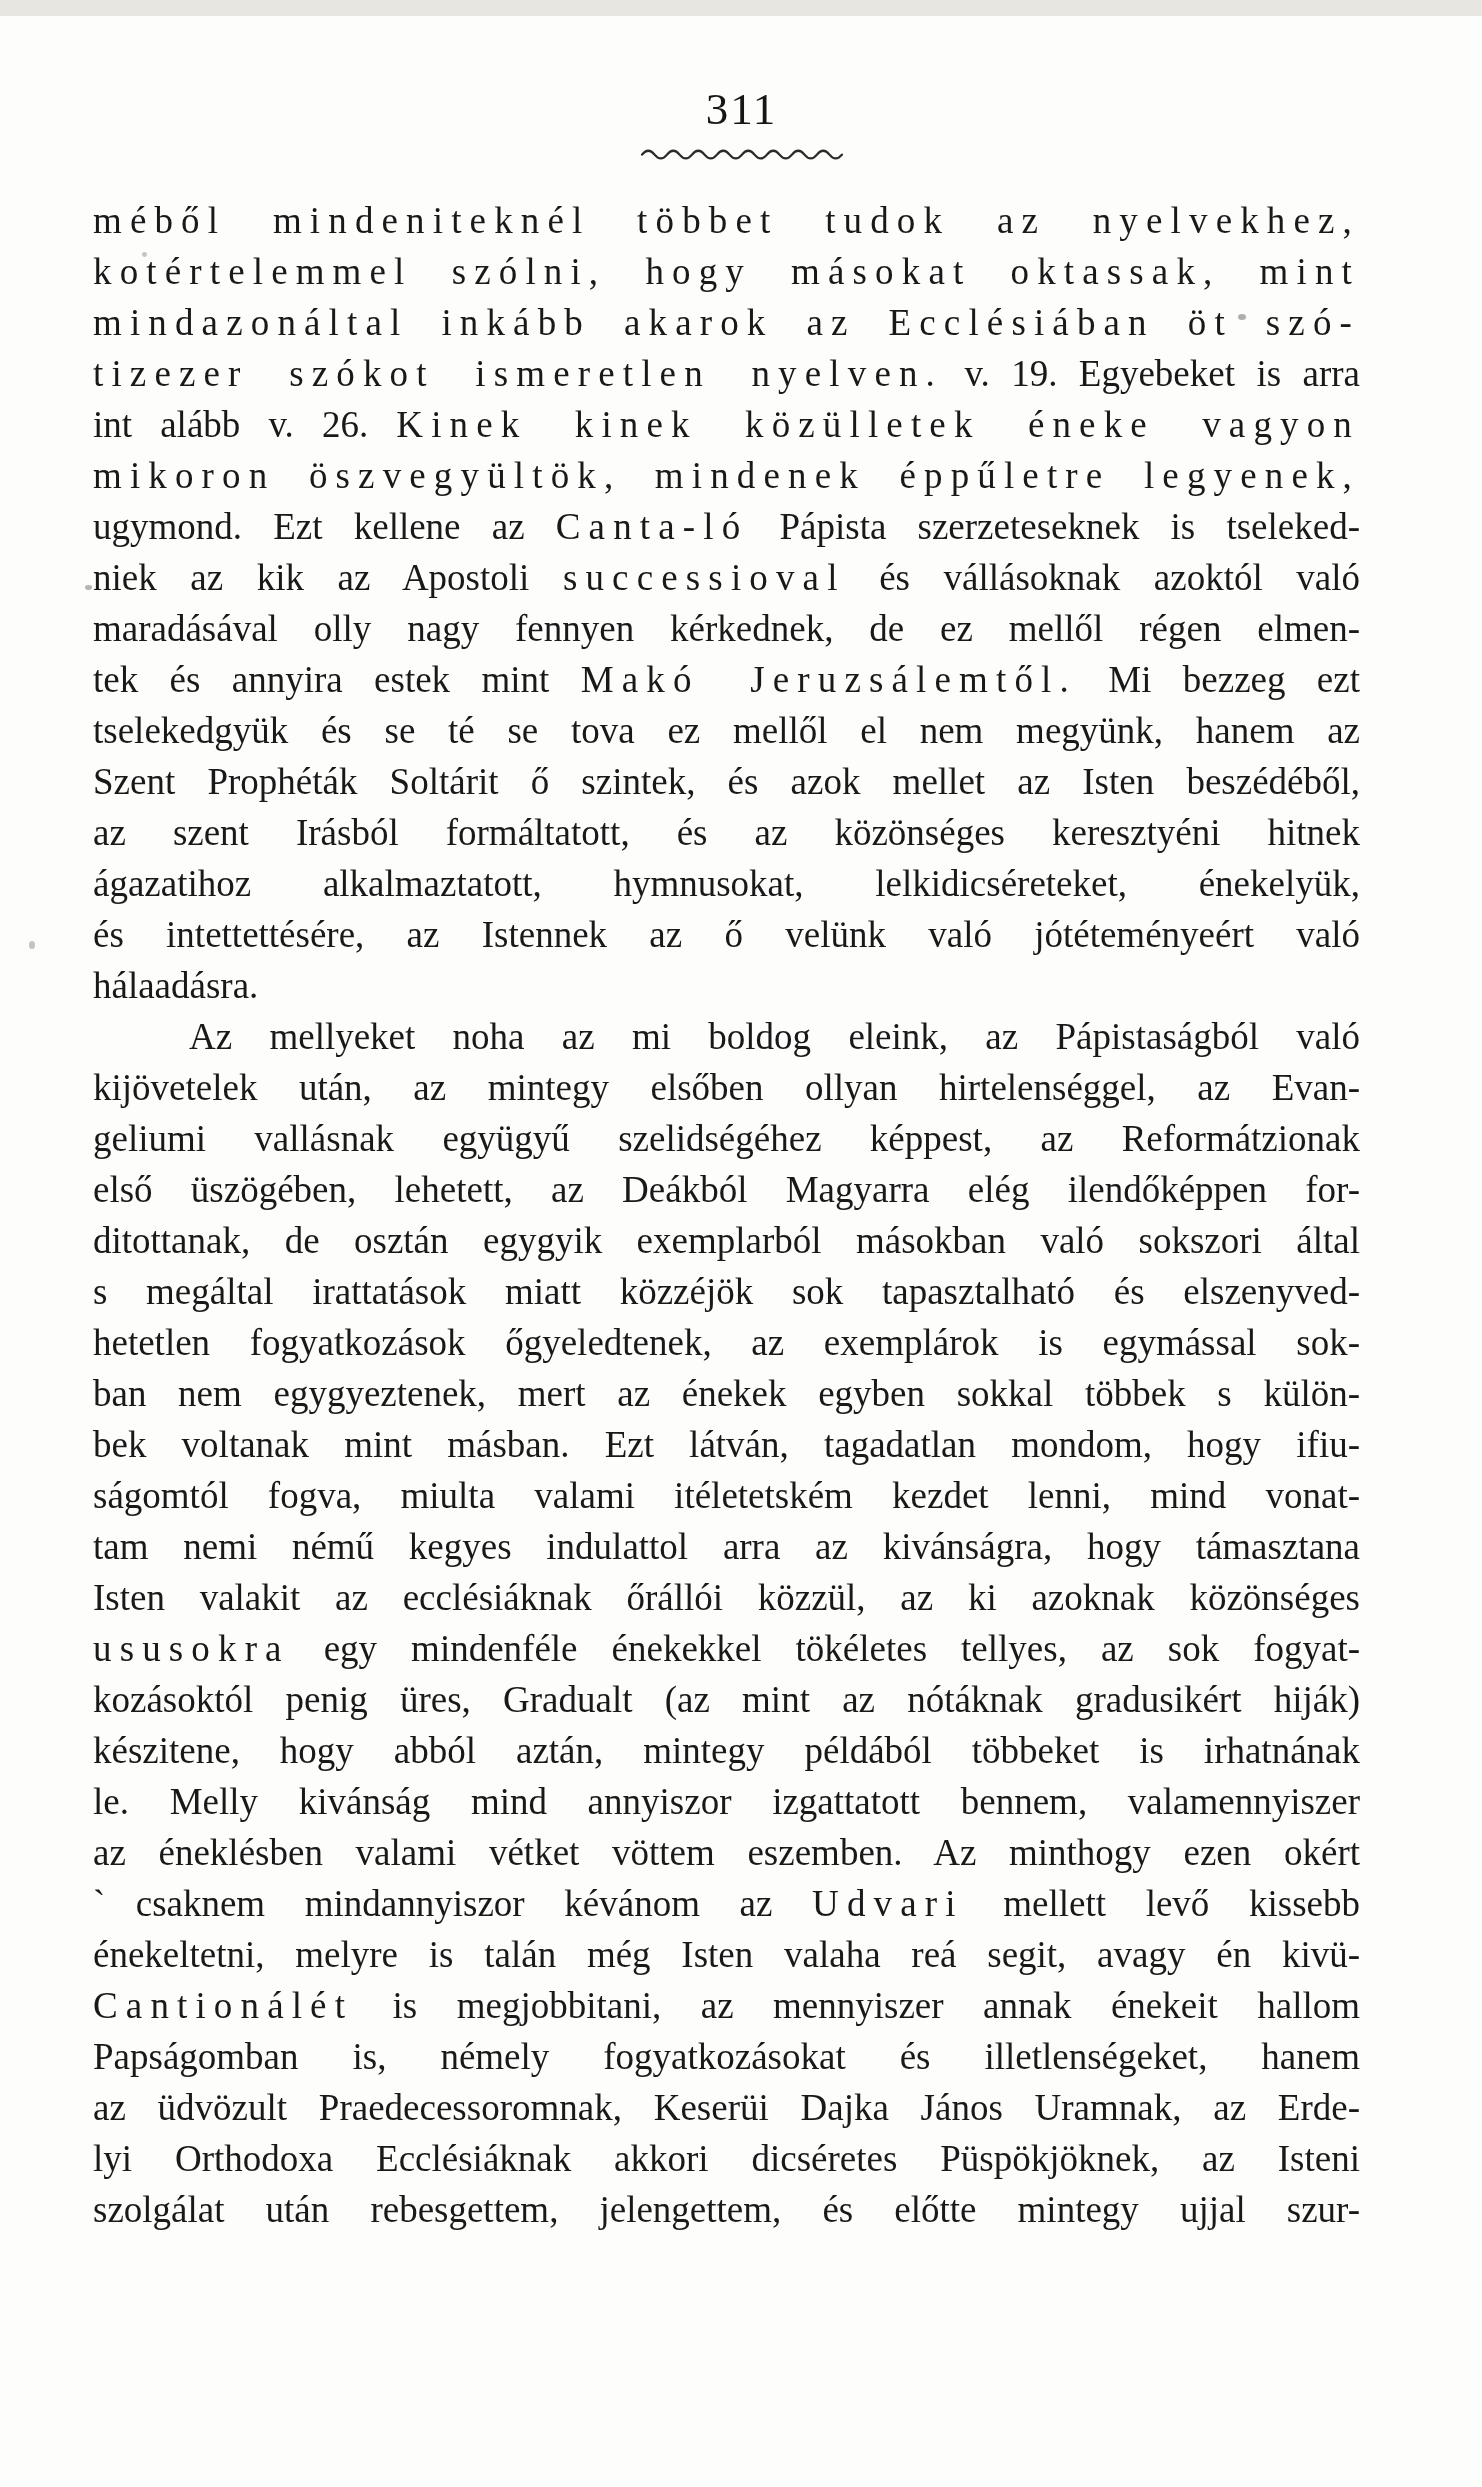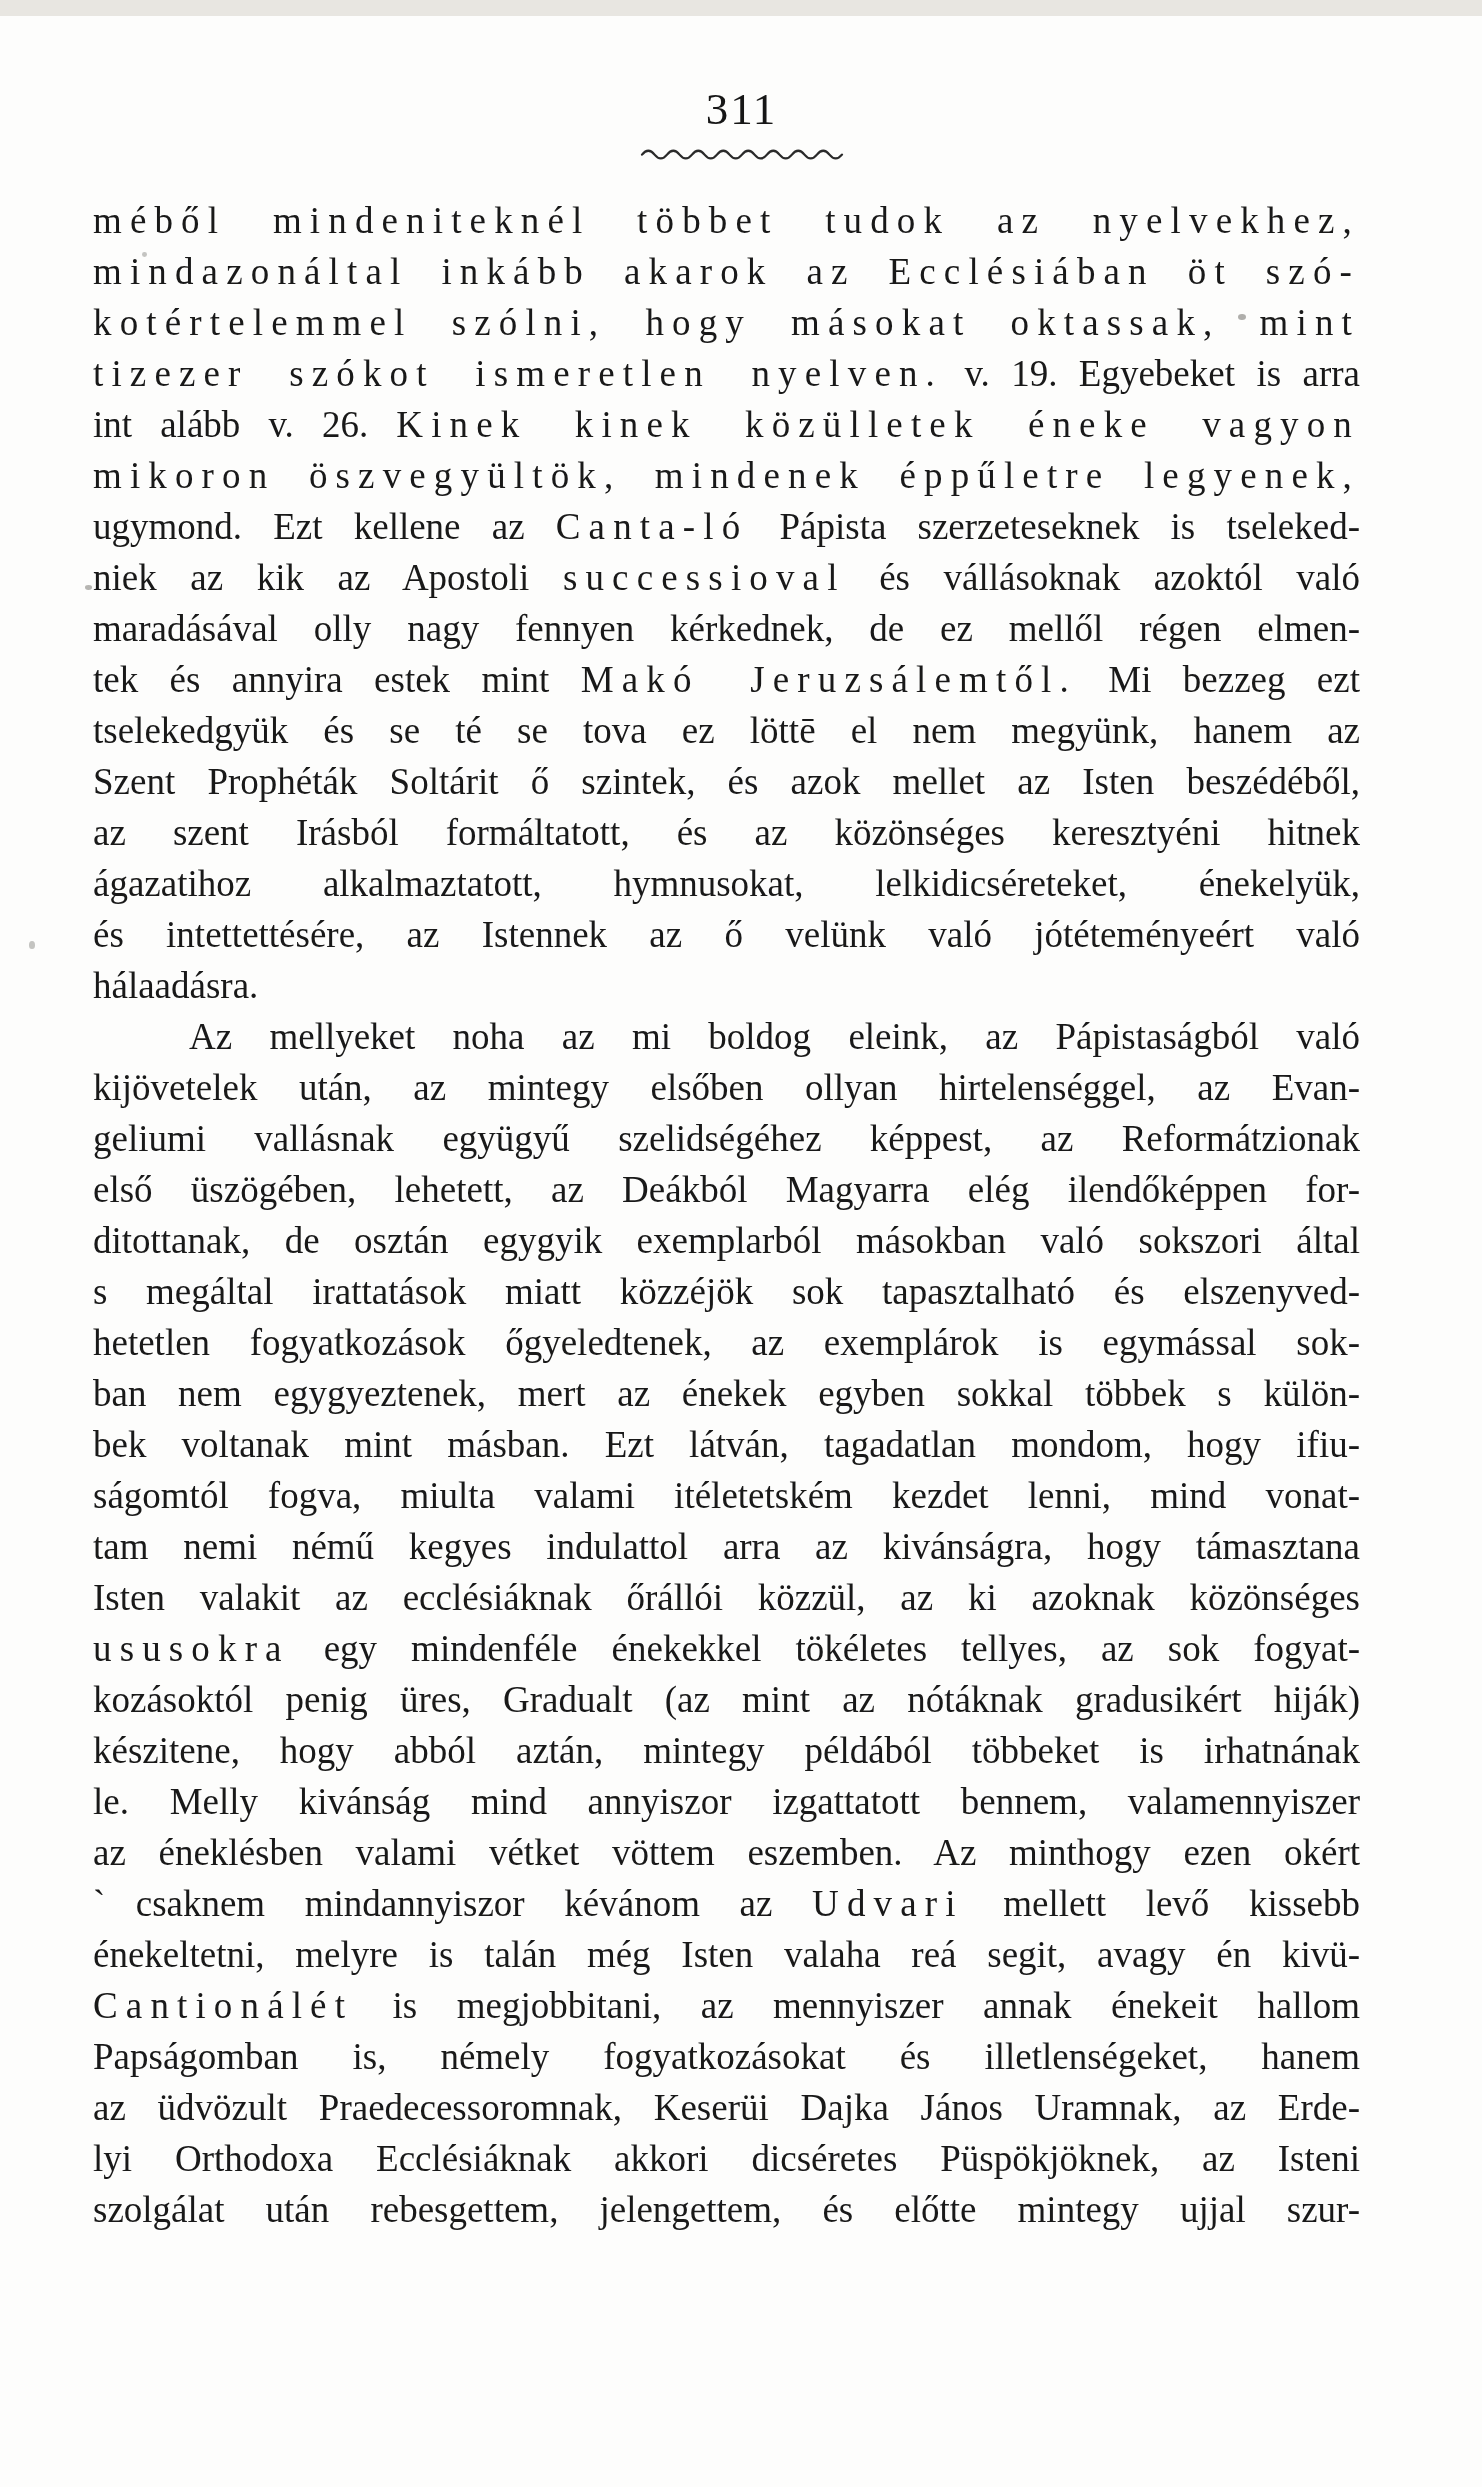--- a/index.html
+++ b/index.html
@@ -73,30 +73,30 @@
 
   <div class="page-header">
     <div class="page-number">311</div>
     <svg class="squiggle" width="204" height="17.3" viewBox="0 0 212 18" aria-hidden="true">
       <path d="M2 10 q 6.5 -8 13 0 t 13 0 t 13 0 t 13 0 t 13 0 t 13 0 t 13 0 t 13 0 t 13 0 t 13 0 t 13 0 t 13 0 t 13 0 t 13 0 t 13 0 t 13 0" fill="none" stroke="#2a2a2a" stroke-width="2.4" stroke-linecap="round"></path>
     </svg>
   </div>
 
   <main class="textblock">
       <div class="line"><span class="sp">méből mindeniteknél többet tudok az nyelvekhez,</span></div>
+      <div class="line"><span class="sp">kotértelemmel szólni, hogy másokat oktassak, mint</span></div>
       <div class="line"><span class="sp">mindazonáltal inkább akarok az Ecclésiában öt szó-</span></div>
-      <div class="line"><span class="sp">kotértelemmel szólni, hogy másokat oktassak, mint</span></div>
       <div class="line"><span class="sp">tizezer szókot ismeretlen nyelven.</span><span> v. 19. Egyebeket is arra</span></div>
       <div class="line"><span>int alább v. 26. </span><span class="sp">Kinek kinek közülletek éneke vagyon</span></div>
       <div class="line"><span class="sp">mikoron öszvegyültök, mindenek éppűletre legyenek,</span></div>
       <div class="line"><span>ugymond. Ezt kellene az </span><span class="sp">Canta-ló</span><span> Pápista szerzeteseknek is tseleked-</span></div>
       <div class="line"><span>niek az kik az Apostoli </span><span class="sp">successioval</span><span> és vállásoknak azoktól való</span></div>
       <div class="line"><span>maradásával olly nagy fennyen kérkednek, de ez mellől régen elmen-</span></div>
       <div class="line"><span>tek és annyira estek mint </span><span class="sp">Makó Jeruzsálemtől.</span><span> Mi bezzeg ezt</span></div>
-      <div class="line"><span>tselekedgyük és se té se tova ez löttē el nem megyünk, hanem az</span></div>
+      <div class="line"><span>tselekedgyük és se té se tova ez mellől el nem megyünk, hanem az</span></div>
       <div class="line"><span>Szent Prophéták Soltárit ő szintek, és azok mellet az Isten beszédéből,</span></div>
       <div class="line"><span>az szent Irásból formáltatott, és az közönséges keresztyéni hitnek</span></div>
       <div class="line"><span>ágazatihoz alkalmaztatott, hymnusokat, lelkidicséreteket, énekelyük,</span></div>
       <div class="line"><span>és intettettésére, az Istennek az ő velünk való jótéteményeért való</span></div>
       <div class="line nojust"><span>hálaadásra.</span></div>
       <div class="line indent"><span>Az mellyeket noha az mi boldog eleink, az Pápistaságból való</span></div>
       <div class="line"><span>kijövetelek után, az mintegy elsőben ollyan hirtelenséggel, az Evan-</span></div>
       <div class="line"><span>geliumi vallásnak együgyű szelidségéhez képpest, az Reformátzionak</span></div>
       <div class="line"><span>első üszögében, lehetett, az Deákból Magyarra elég ilendőképpen for-</span></div>
       <div class="line"><span>ditottanak, de osztán egygyik exemplarból másokban való sokszori által</span></div>

